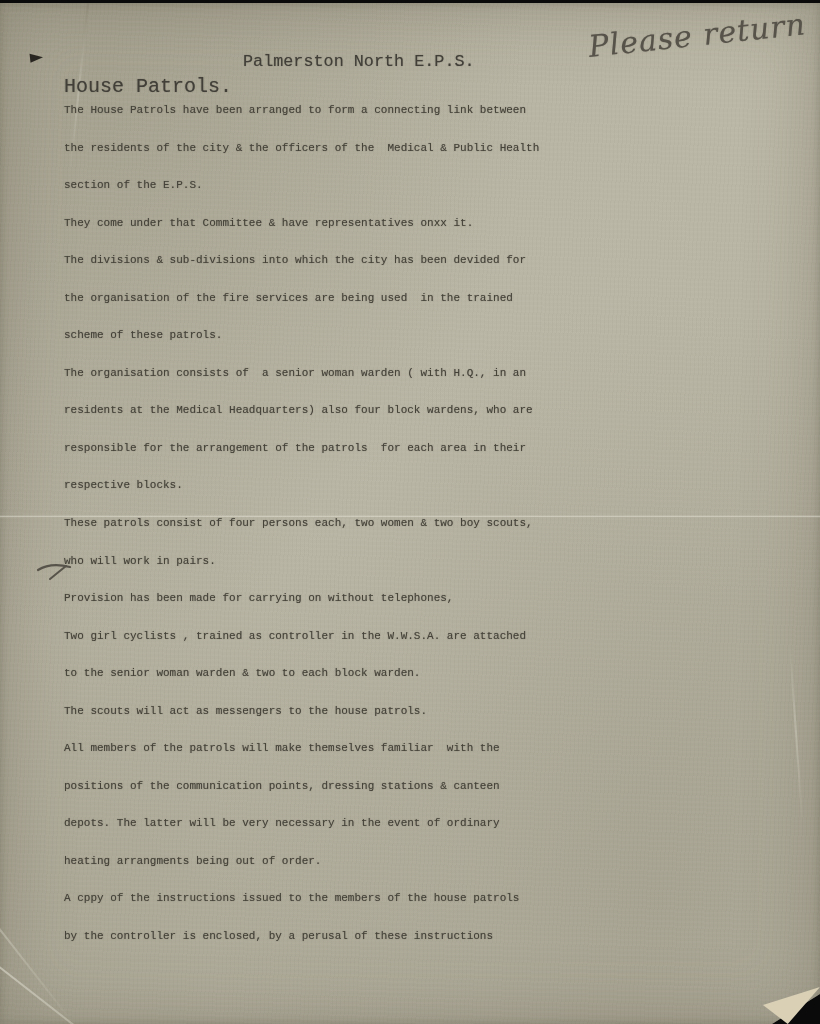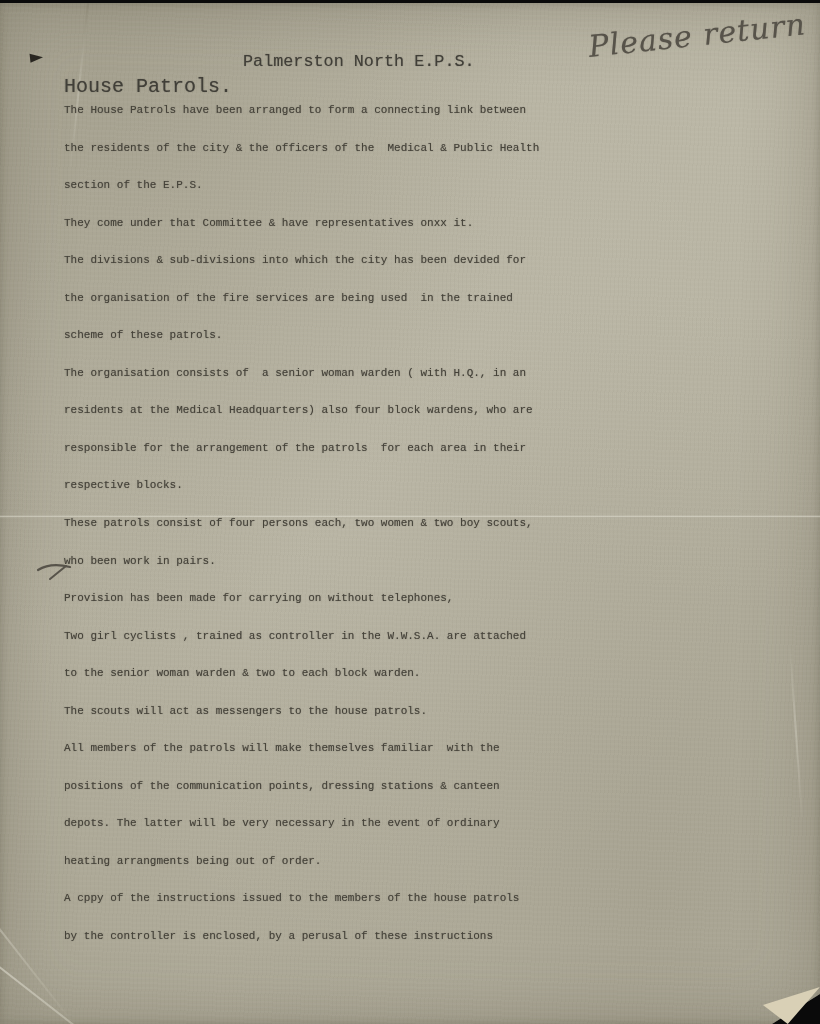--- a/index.html
+++ b/index.html
@@ -115,21 +115,21 @@
         <div class="line">section of the E.P.S.</div>
         <div class="line">They come under that Committee &amp; have representatives onxx it.</div>
         <div class="line">The divisions &amp; sub-divisions into which the city has been devided for</div>
         <div class="line">the organisation of the fire services are being used  in the trained</div>
         <div class="line">scheme of these patrols.</div>
         <div class="line">The organisation consists of  a senior woman warden ( with H.Q., in an</div>
         <div class="line">residents at the Medical Headquarters) also four block wardens, who are</div>
         <div class="line">responsible for the arrangement of the patrols  for each area in their</div>
         <div class="line">respective blocks.</div>
         <div class="line">These patrols consist of four persons each, two women &amp; two boy scouts,</div>
-        <div class="line">who been work in pairs.</div>
+        <div class="line">who will work in pairs.</div>
         <div class="line">Provision has been made for carrying on without telephones,</div>
         <div class="line">Two girl cyclists , trained as controller in the W.W.S.A. are attached</div>
         <div class="line">to the senior woman warden &amp; two to each block warden.</div>
         <div class="line">The scouts will act as messengers to the house patrols.</div>
         <div class="line">All members of the patrols will make themselves familiar  with the</div>
         <div class="line">positions of the communication points, dressing stations &amp; canteen</div>
         <div class="line">depots. The latter will be very necessary in the event of ordinary</div>
         <div class="line">heating arrangments being out of order.</div>
         <div class="line">A cppy of the instructions issued to the members of the house patrols</div>
         <div class="line">by the controller is enclosed, by a perusal of these instructions</div>

